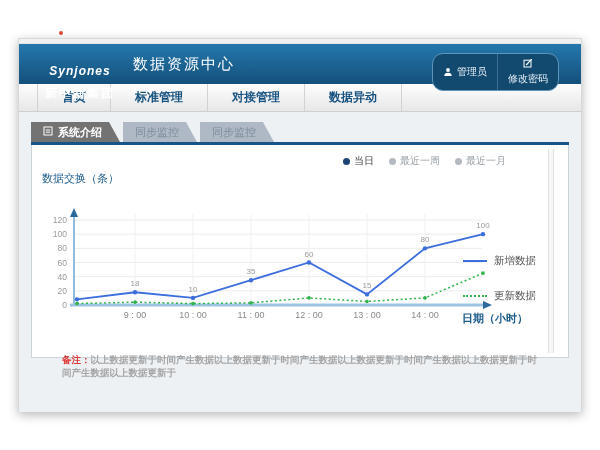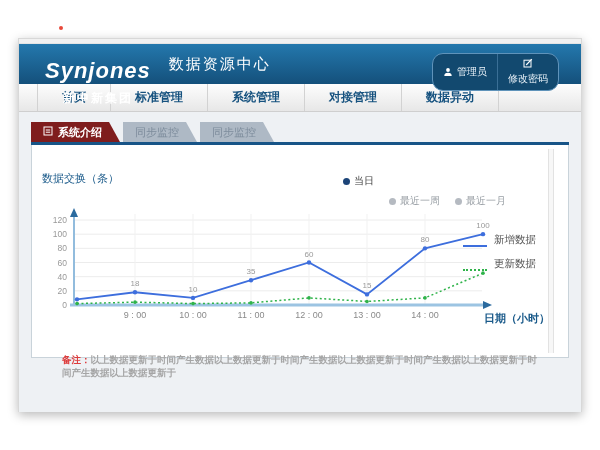--- a/index.html
+++ b/index.html
@@ -5,21 +5,21 @@
   * { margin:0; padding:0; box-sizing:border-box; }
   html,body { width:600px; height:450px; background:#ffffff; overflow:hidden;
               font-family:"Liberation Sans","DejaVu Sans",sans-serif; }
   .app-window { position:absolute; left:18px; top:38px; width:564px; height:374px;
                 background:#fff; border:1px solid #d8d8d8; box-shadow:0 3px 10px rgba(0,0,0,.28); }
   .top-strip { height:5px; background:#f1f1f1; border-bottom:1px solid #e4e4e4; }
 
   
   .header { height:40px; background:linear-gradient(#2478ad,#14507b); display:flex; align-items:center; position:relative; }
   .logo { margin-left:26px; color:#fff; text-align:center; line-height:1; position:relative; }
-  .logo-en { font-size:22px; font-weight:bold; font-style:italic; letter-spacing:1px; display:block;margin-top:35px; }
+  .logo-en { font-size:12px; font-weight:bold; font-style:italic; letter-spacing:1px; display:block;margin-top:35px; }
   .logo-dot { position:absolute; width:4px; height:4px; border-radius:50%; background:#e8483a; left:14px; top:1px; }
   .logo-cn { font-size:12px; font-weight:bold; letter-spacing:2px; display:block; margin-top:10px; }
   .app-title { color:#fff; font-size:15px; letter-spacing:2px; margin-left:18px; }
   .header-actions { position:absolute; right:22px; top:9px; display:flex; border:1px solid #5f93ba;
                     border-radius:11px; background:#12496f; overflow:hidden; }
   .h-btn { display:flex; align-items:center; gap:4px; color:#e8f1f8; font-size:10px;
            padding:4px 10px; cursor:pointer; }
   .h-btn + .h-btn { border-left:1px solid #3a6f96;flex-direction:column; }
   .h-btn svg { display:block; }
 
@@ -29,36 +29,36 @@
   .nav-item { display:flex; align-items:center; padding:0 24px; font-size:12px; font-weight:bold;
               color:#16527f; border-right:1px solid #d2d2d2; cursor:pointer; }
   .nav-item:first-child { border-left:1px solid #d2d2d2; }
 
   
   .content { position:relative; height:300px; background:#eef1f4; padding:10px 12px 0; }
   .tabs { display:flex; }
   .tab { height:20px; display:flex; align-items:center; gap:5px; padding:0 18px 0 12px;
          font-size:11px; margin-right:3px; cursor:pointer;
          clip-path:polygon(0 0, calc(100% - 11px) 0, 100% 100%, 0 100%); }
-  .tab.active { background:#7f1d1d; color:#fff; font-weight:bold; }
+  .tab.active { background:#737373; color:#fff; font-weight:bold; }
   .tab.inactive { background:#aeb9c5; color:#7d8c9c; }
   .blue-bar { height:3px; background:#175487; }
   .panel { position:relative; background:#fff; border:1px solid #c9d3da; border-top:none; height:213px; }
 
   .filters { position:absolute; top:9px; right:62px; display:flex; gap:15px; }
   .filter { display:flex; align-items:center; gap:4px; font-size:10px; cursor:pointer; }
   .filter .dot { width:7px; height:7px; border-radius:50%; }
-  .filter.on { color:#3a3a3a; } .filter.off { color:#9aa0a6;margin-top:40px; }
+  .filter.on { color:#3a3a3a; } .filter.off { color:#9aa0a6; }
 
   .ylabel { position:absolute; left:10px; top:26px; font-size:11px; font-weight:normal; color:#1a5a8a; }
   .chart-wrap { position:absolute; left:2px; top:42px; width:480px; height:150px; }
-  .xlabel { position:absolute; left:452px; top:166px; font-size:11px; font-weight:bold; color:#1a5a8a; }
+  .xlabel { position:absolute; left:430px; top:166px; font-size:11px; font-weight:bold; color:#1a5a8a; }
 
   .series-legend { position:absolute; right:32px; top:88px; }
-  .legend-row { display:flex; align-items:flex-end; gap:7px; margin-bottom:10px; cursor:default; }
+  .legend-row { display:flex; align-items:center; gap:7px; margin-bottom:10px; cursor:default;margin-top:21px; }
   .legend-sample { width:24px; border-top-width:2px; height:0; }
   .sample-solid { border-top-style:solid; }
   .sample-dotted { border-top-style:dotted; }
   .legend-label { font-size:10.5px; color:#555; }
 
   .scrollbar-strip { position:absolute; right:14px; top:4px; bottom:4px; width:6px;
                      background:#f7f7f7; border-left:1px solid #e2e2e2; border-right:1px solid #e2e2e2; }
 
   .footnote { position:absolute; left:30px; right:24px; top:209px; font-size:9.5px; color:#a5a5a5;font-weight:bold; }
   .footnote .red { color:#dd3b3b; }
@@ -94,21 +94,20 @@
             </svg>
           </span>
         <span>修改密码</span>
       </div>
     </div>
   </div>
 
   <div class="nav">
     <div class="nav-item">首页</div>
     <div class="nav-item">标准管理</div>
-    <div class="nav-item">系统管理</div>
     <div class="nav-item">对接管理</div>
     <div class="nav-item">数据异动</div>
   </div>
 
   <div class="content">
     <div class="tabs">
       <div class="tab active">
         <span><svg width="10" height="10" viewBox="0 0 10 10">
               <rect x="1" y="1" width="8" height="8" fill="none" stroke="#fff" stroke-width="1"></rect>
               <path d="M2.8 4 h4.4 M2.8 6.2 h4.4" stroke="#fff" stroke-width="1"></path>

